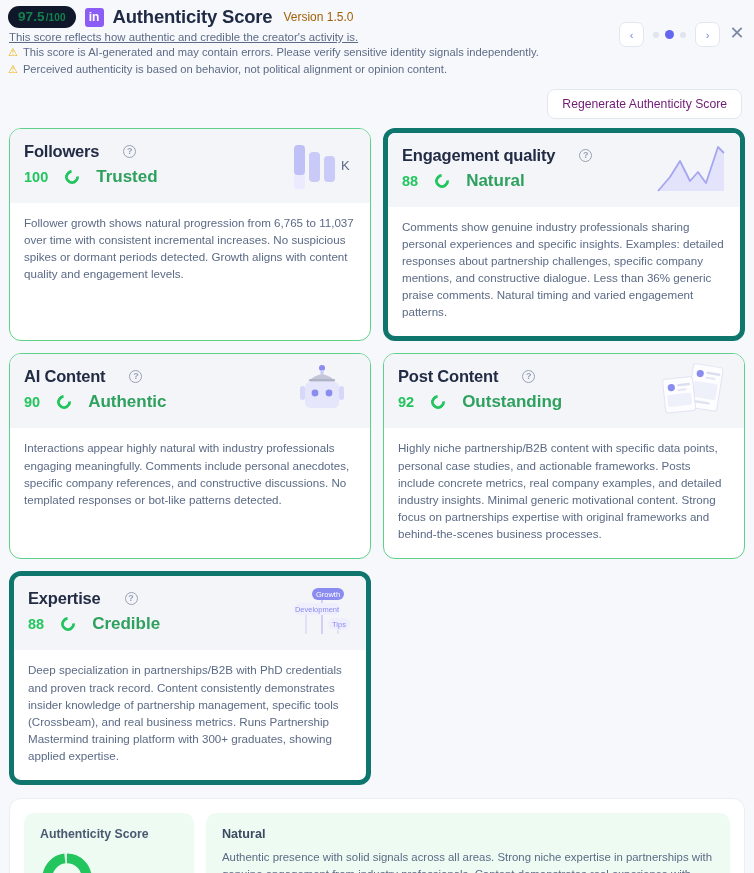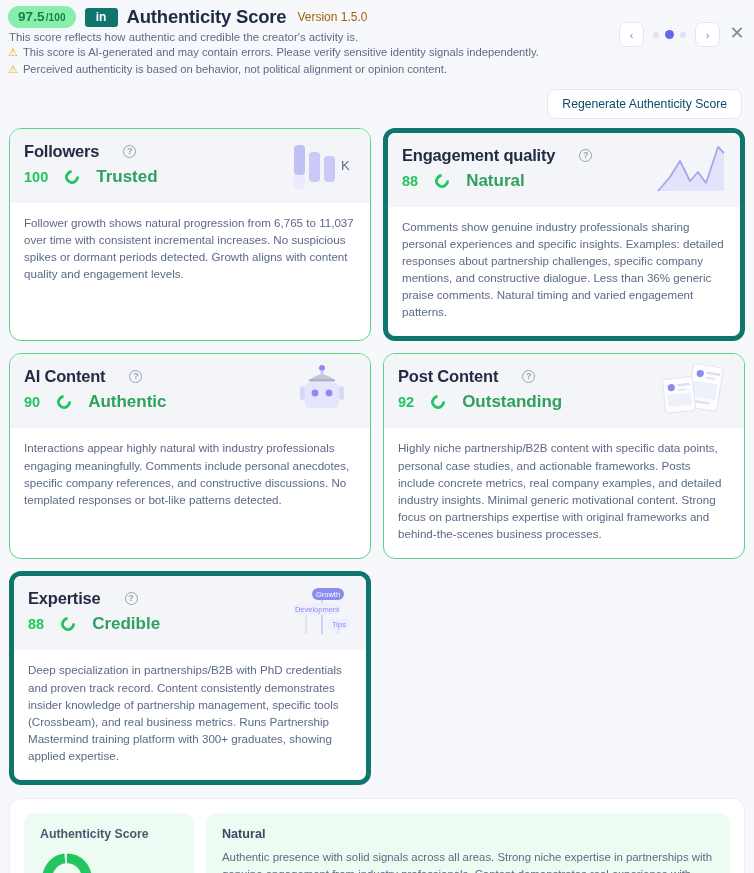--- a/index.html
+++ b/index.html
@@ -9,51 +9,51 @@
     background: #f7f8fc;
     font-family: "Liberation Sans", sans-serif;
     -webkit-font-smoothing: antialiased;
   }
   .page { position: relative; width: 754px; height: 873px; overflow: hidden; background:#f7f8fc; }
 
   
   .header { position: relative; padding: 6px 10px 2px 8px; }
   .head-row { display: flex; align-items: center; gap: 9px; }
   .score-pill {
-    background: #86efac; color: #14804a; border-radius: 999px;
+    background: #0f172a; color: #14804a; border-radius: 999px;
     padding: 3px 10px 4px; font-size: 13.5px; font-weight: 700;
     letter-spacing: .1px; display: flex; align-items: baseline; gap: 1px;
   }
   .score-pill .den { font-size: 10px; font-weight: 700; }
-  .li-icon { width: 33px; height: 19px; background: #0f766e; border-radius: 3px;
+  .li-icon { width: 19px; height: 19px; background: #8b5cf6; border-radius: 3px;
              display: inline-flex; align-items: center; justify-content: center;
              color: #fff; font-size: 12px; font-weight: 700; line-height: 1;
              font-family: "Liberation Sans", sans-serif; }
   .title { font-size: 18.5px; font-weight: 700; color: #1f2a44; letter-spacing: -.2px; }
   .version { font-size: 12px; color: #a16207; font-weight: 400; margin-left: 2px; }
 
-  .subtitle { font-size: 11.4px; color: #5d6b85; margin: 3px 0 0 1px; }
+  .subtitle { font-size: 11.4px; color: #5d6b85; margin: 3px 0 0 1px; text-decoration: underline; }
   .warn { font-size: 11.2px; color: #5d6b85; margin-top: 3px; display: flex; align-items: flex-start; gap: 5px; }
   .warn .tri { color: #eab308; font-size: 11px; line-height: 1.25; }
 
   
   .head-ctrl { position: absolute; right: 34px; top: 22px; display: flex; align-items: center; gap: 7px; }
   .nav-btn { width: 25px; height: 25px; border: 1px solid #e3e6f0; border-radius: 7px;
              background: #fff; color: #6f7ee8; display: flex; align-items: center;
              justify-content: center; font-size: 11px; cursor: pointer; }
   .dots { display: flex; align-items: center; gap: 6px; padding: 0 2px; }
   .dot { width: 6px; height: 6px; border-radius: 50%; background: #dfe3f2; }
   .dot.active { width: 9px; height: 9px; background: #6366f1; }
   .close-x { position: absolute; right: 7px; top: 24px; width: 20px; height: 20px;
              color: #7c8aa5; font-size: 18px; line-height: 18px; text-align: center; cursor: pointer; }
 
   
   .toolbar { display: flex; justify-content: flex-end; gap: 10px; padding: 10px 12px 9px 0; }
   .tb-btn { background: #fff; border: 1px solid #e4e7f0; border-radius: 8px;
-            font-size: 12.2px; color: #0c4a6e; padding: 7px 14px; cursor: pointer;
+            font-size: 12.2px; color: #701a75; padding: 7px 14px; cursor: pointer;
             display: flex; align-items: center; gap: 7px; }
 
   
   .grid { display: grid; grid-template-columns: 1fr 1fr; gap: 12px; padding: 0 9px; }
   .card { background: #fff; border-radius: 12px; border: 5px solid #0f766e;
           overflow: hidden; display: flex; flex-direction: column; }
   .card.ok { border: 1.4px solid #5fd08a; }
   .card-head { background: #f4f5f9; padding: 13px 14px 12px; position: relative; min-height: 74px; }
   .card-title { font-size: 16.5px; font-weight: 700; color: #222c44; display: flex;
                 align-items: center; gap: 24px; letter-spacing: -.2px; }

